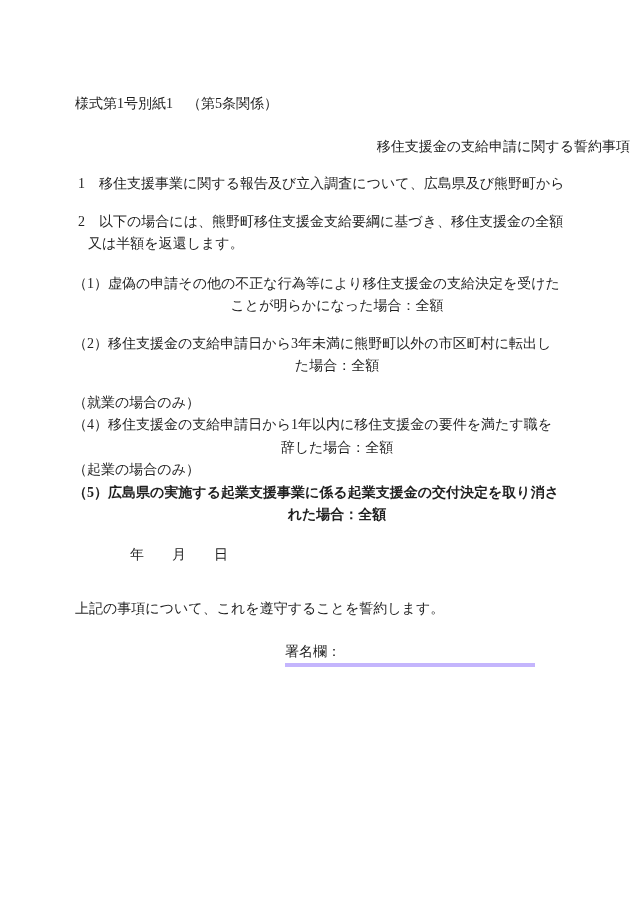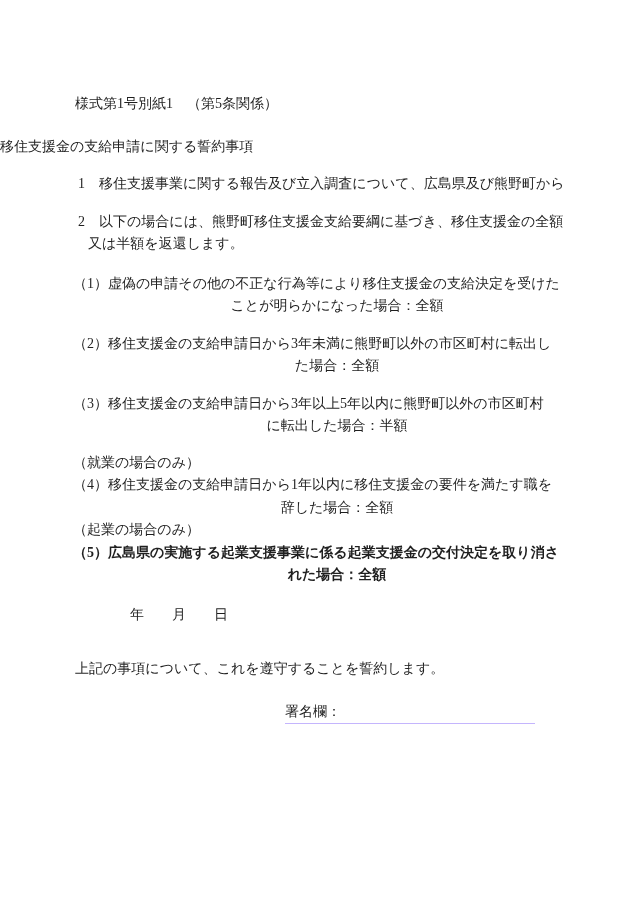--- a/index.html
+++ b/index.html
@@ -16,21 +16,21 @@
     height: 903px;
     background: #ffffff;
     color: #1f1f1f;
     font-size: 14px;
     line-height: 22.5px;
     padding-top: 93px;
   }
   .line { white-space: pre; }
 
   .form-label   { margin-left: 75px; }
-  .doc-title    { margin-top: 20px; width: 630px; text-align: left; }
+  .doc-title    { margin-top: 20px; width: 630px; text-align: right; }
 
   .p-num        { margin-top: 15px; }
   .p-num .l1    { margin-left: 78px; }
   .p-num .l2    { margin-left: 88px; }
   .p1           { }
 
   .clause .l1   { margin-left: 73px; }
   .clause .l2   { margin-left: 44px; text-align: center; }
   .c1           { margin-top: 17px; }
   .c2           { margin-top: 15px; }
@@ -42,21 +42,21 @@
   .note1        { margin-top: 14px; }
   .note2        { }
 
   .pledge       { margin-top: 32px; margin-left: 75px; }
   .date-line    { margin-top: 17px; margin-left: 130px; }
 
   .sign-row {
     margin-top: 20px;
     margin-left: 285px;
     width: 250px;
-    border-bottom: 1px solid #c4b5fd;
+    border-bottom: 4px solid #c4b5fd;
   }
 </style>
 </head>
 <body>
 
 <div class="page">
 
   <div class="line form-label">様式第1号別紙1　（第5条関係）</div>
 
   <div class="line doc-title">移住支援金の支給申請に関する誓約事項</div>
@@ -73,24 +73,20 @@
   <div class="clause c1">
     <div class="line l1">（1）虚偽の申請その他の不正な行為等により移住支援金の支給決定を受けた</div>
     <div class="line l2">ことが明らかになった場合：全額</div>
   </div>
 
   <div class="clause c2">
     <div class="line l1">（2）移住支援金の支給申請日から3年未満に熊野町以外の市区町村に転出し</div>
     <div class="line l2">た場合：全額</div>
   </div>
 
-  <div class="clause c3">
-    <div class="line l1">（3）移住支援金の支給申請日から3年以上5年以内に熊野町以外の市区町村</div>
-    <div class="line l2">に転出した場合：半額</div>
-  </div>
 
   <div class="line note note1">（就業の場合のみ）</div>
 
   <div class="clause c4">
     <div class="line l1">（4）移住支援金の支給申請日から1年以内に移住支援金の要件を満たす職を</div>
     <div class="line l2">辞した場合：全額</div>
   </div>
 
   <div class="line note note2">（起業の場合のみ）</div>
 

